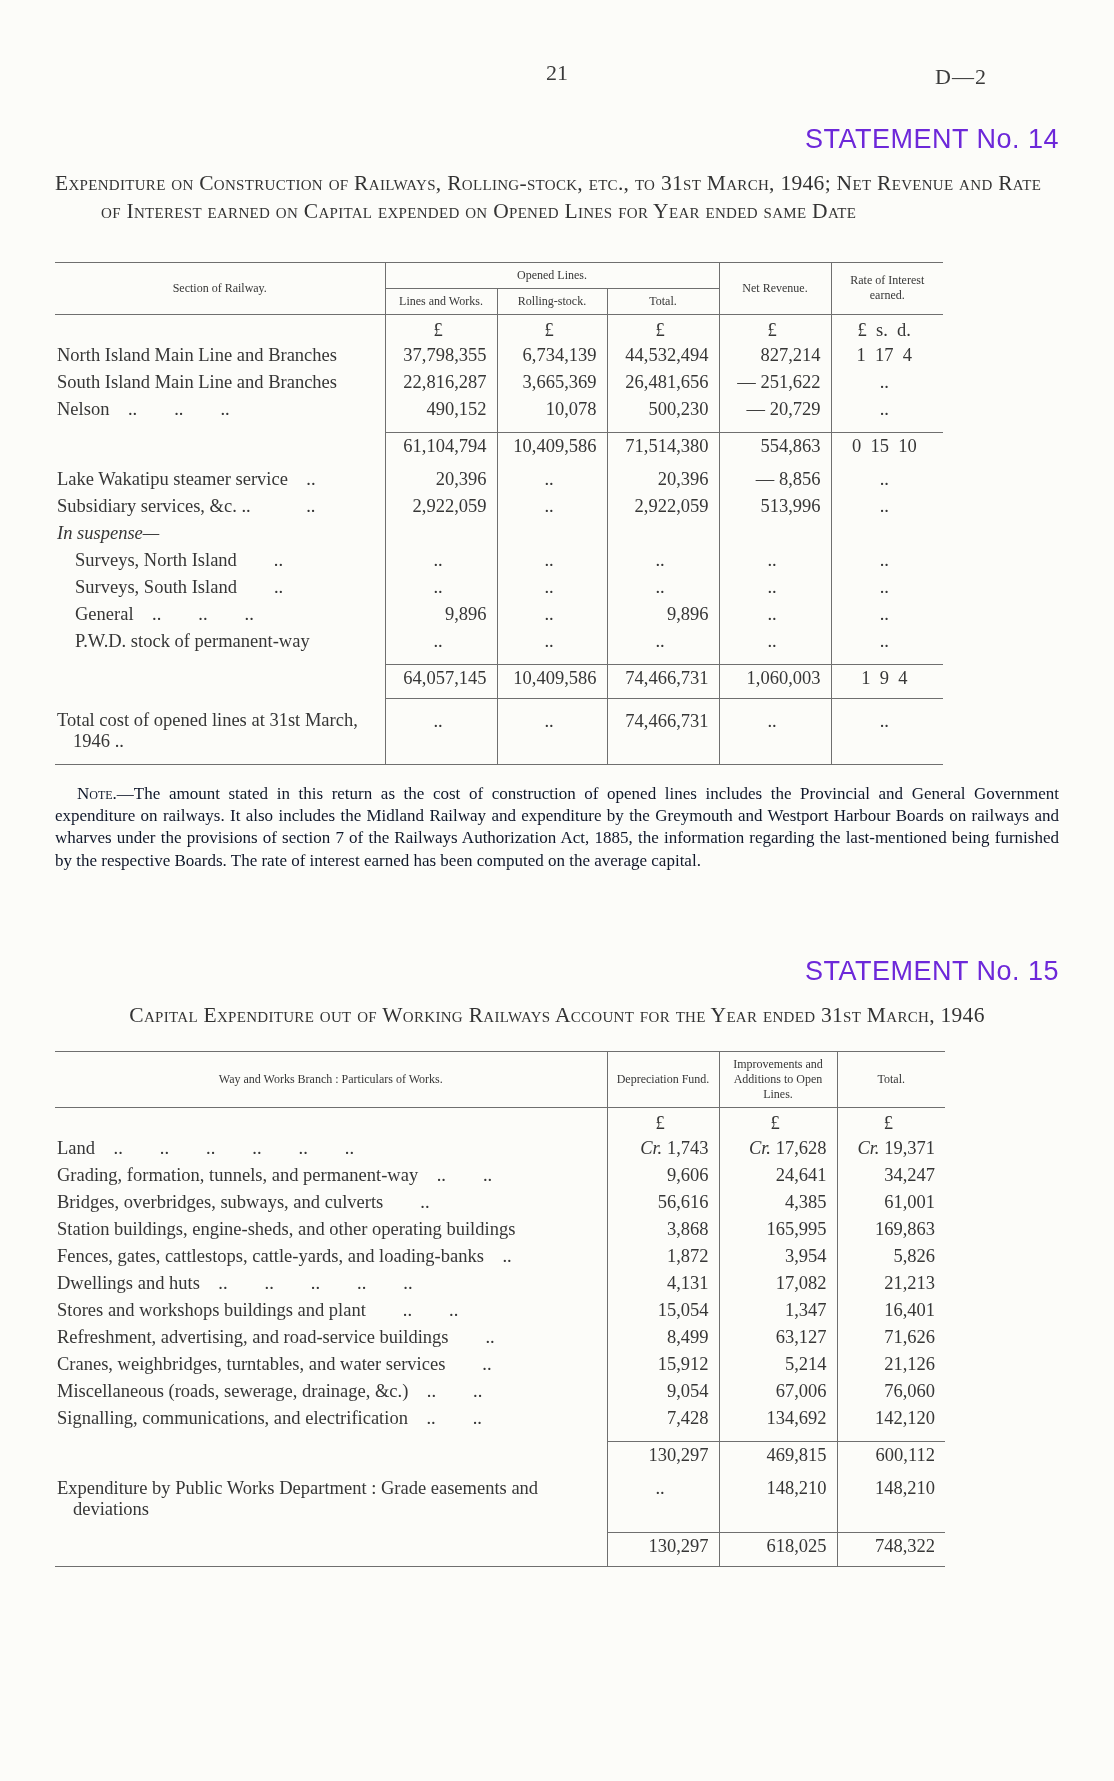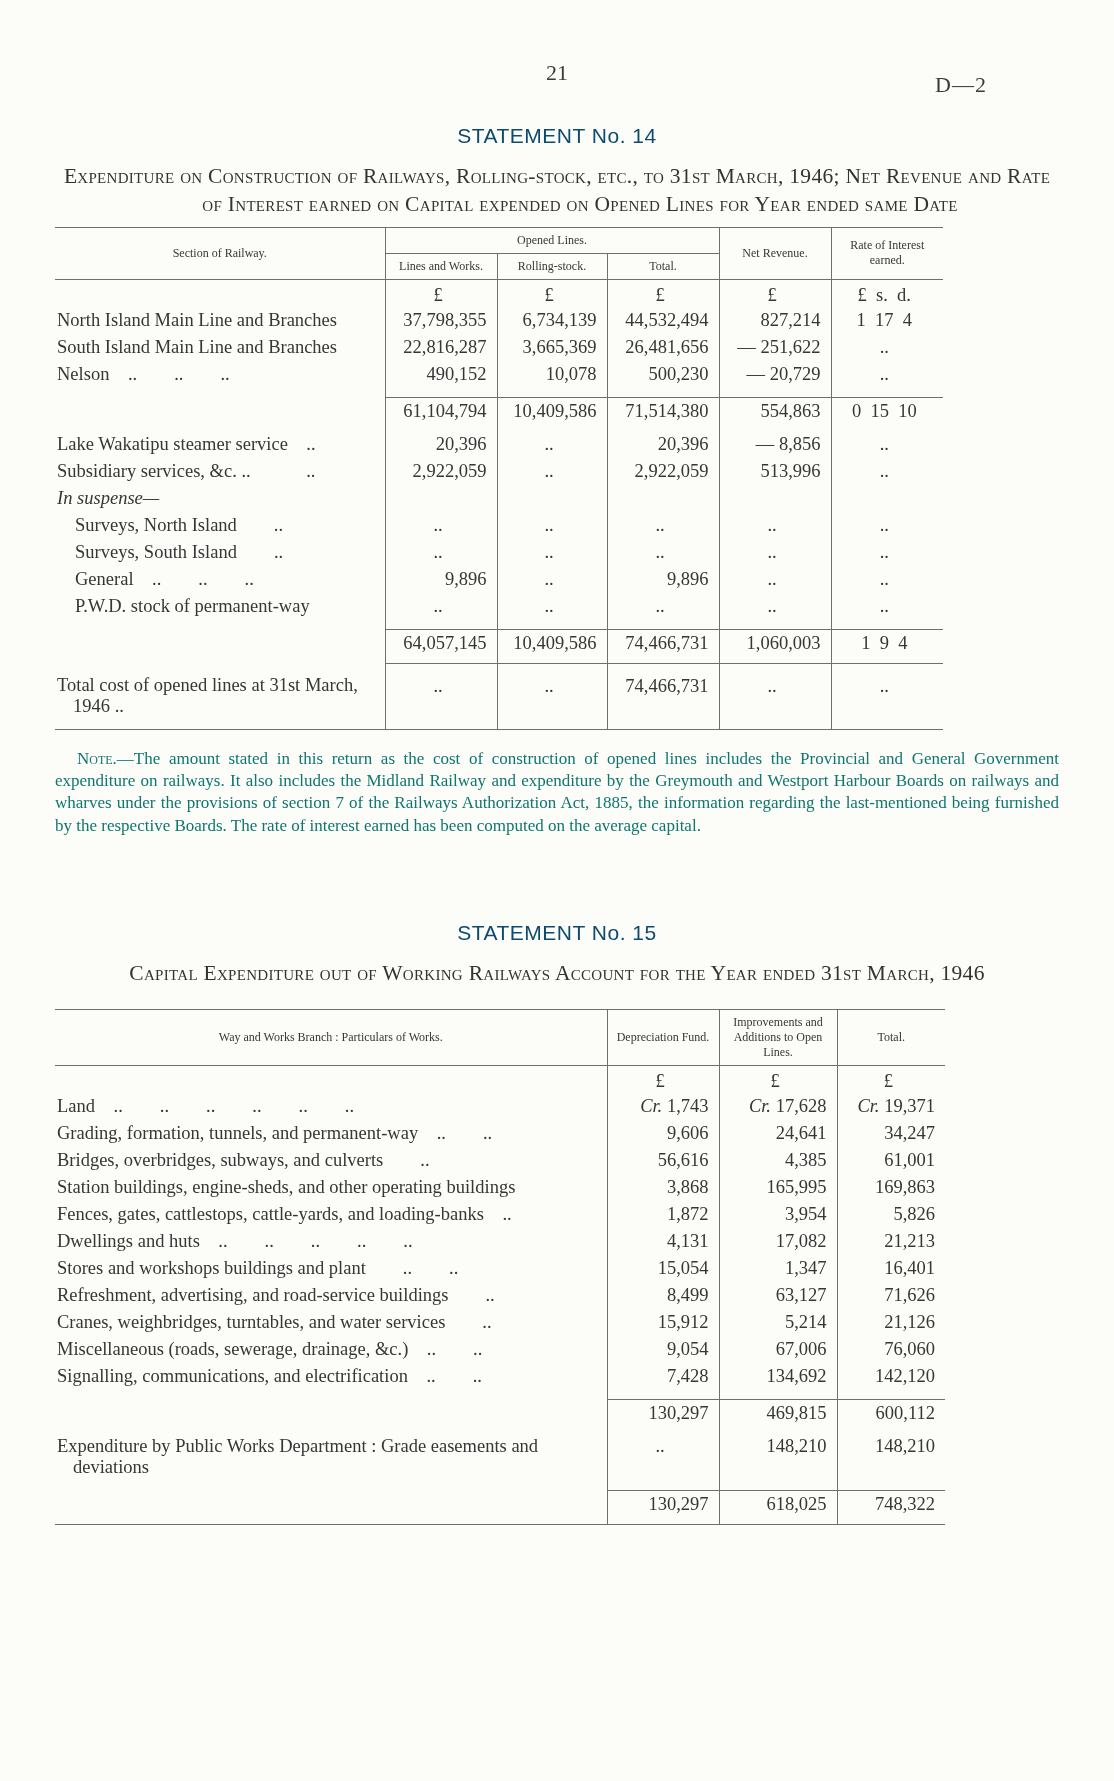--- a/index.html
+++ b/index.html
@@ -7,41 +7,40 @@
   body {
     width: 1114px; height: 1781px;
     background: #fcfcf9;
     color: #383838;
     font-family: "Liberation Serif", serif;
     overflow: hidden;
   }
   .page { width: 1114px; height: 1579px; padding: 60px 55px 40px; }
 
   .page-header { position: relative; text-align: center; font-size: 22px; color: #3a3a3a; height: 30px; }
-  .doc-ref { position: absolute; right: 72px; top: 12px; letter-spacing: 1px; }
+  .doc-ref { position: absolute; right: 72px; top: 4px; letter-spacing: 1px; }
 
   .stmt-heading {
-    text-align: center;
+    text-align: right;
     font-family: "Liberation Sans", sans-serif;
     font-weight: 400;
-    font-size: 21px;
+    font-size: 27px;
     letter-spacing: 0.5px;
-    color: #0c4a6e;
+    color: #6d28d9;
     margin: 34px 0 14px;
   }
   .stmt-title {
     font-variant: small-caps;
     font-size: 21.5px;
     line-height: 1.32;
     letter-spacing: 0.3px;
     color: #333;
-    margin: 0 0 8px;
+    margin: 0 0 36px;
     padding-left: 46px;
     text-indent: -46px;
-    text-align: center;
   }
   .stmt-title.centered {
     text-align: center;
     padding-left: 0;
     text-indent: 0;
     max-width: 900px;
     margin: 0 auto 22px;
   }
 
   table.tbl {
@@ -74,21 +73,21 @@
   .tbl tr.rule-above td { padding-bottom: 9px; }
   .tbl tr.pregap td { padding-bottom: 12px; }
   .tbl tr.tall td { padding-top: 12px; padding-bottom: 12px; }
   .tbl14 tr td:last-child { text-align: center; }
 
   .note {
     font-size: 17px;
     line-height: 1.3;
     text-align: justify;
     text-indent: 22px;
-    color: #0f766e;
+    color: #0f172a;
     margin: 18px 0 0;
   }
   .sc { font-variant: small-caps; }
 
   .statement15 { margin-top: 84px; }
 </style>
 </head>
 <body>
 
 <div class="page">

